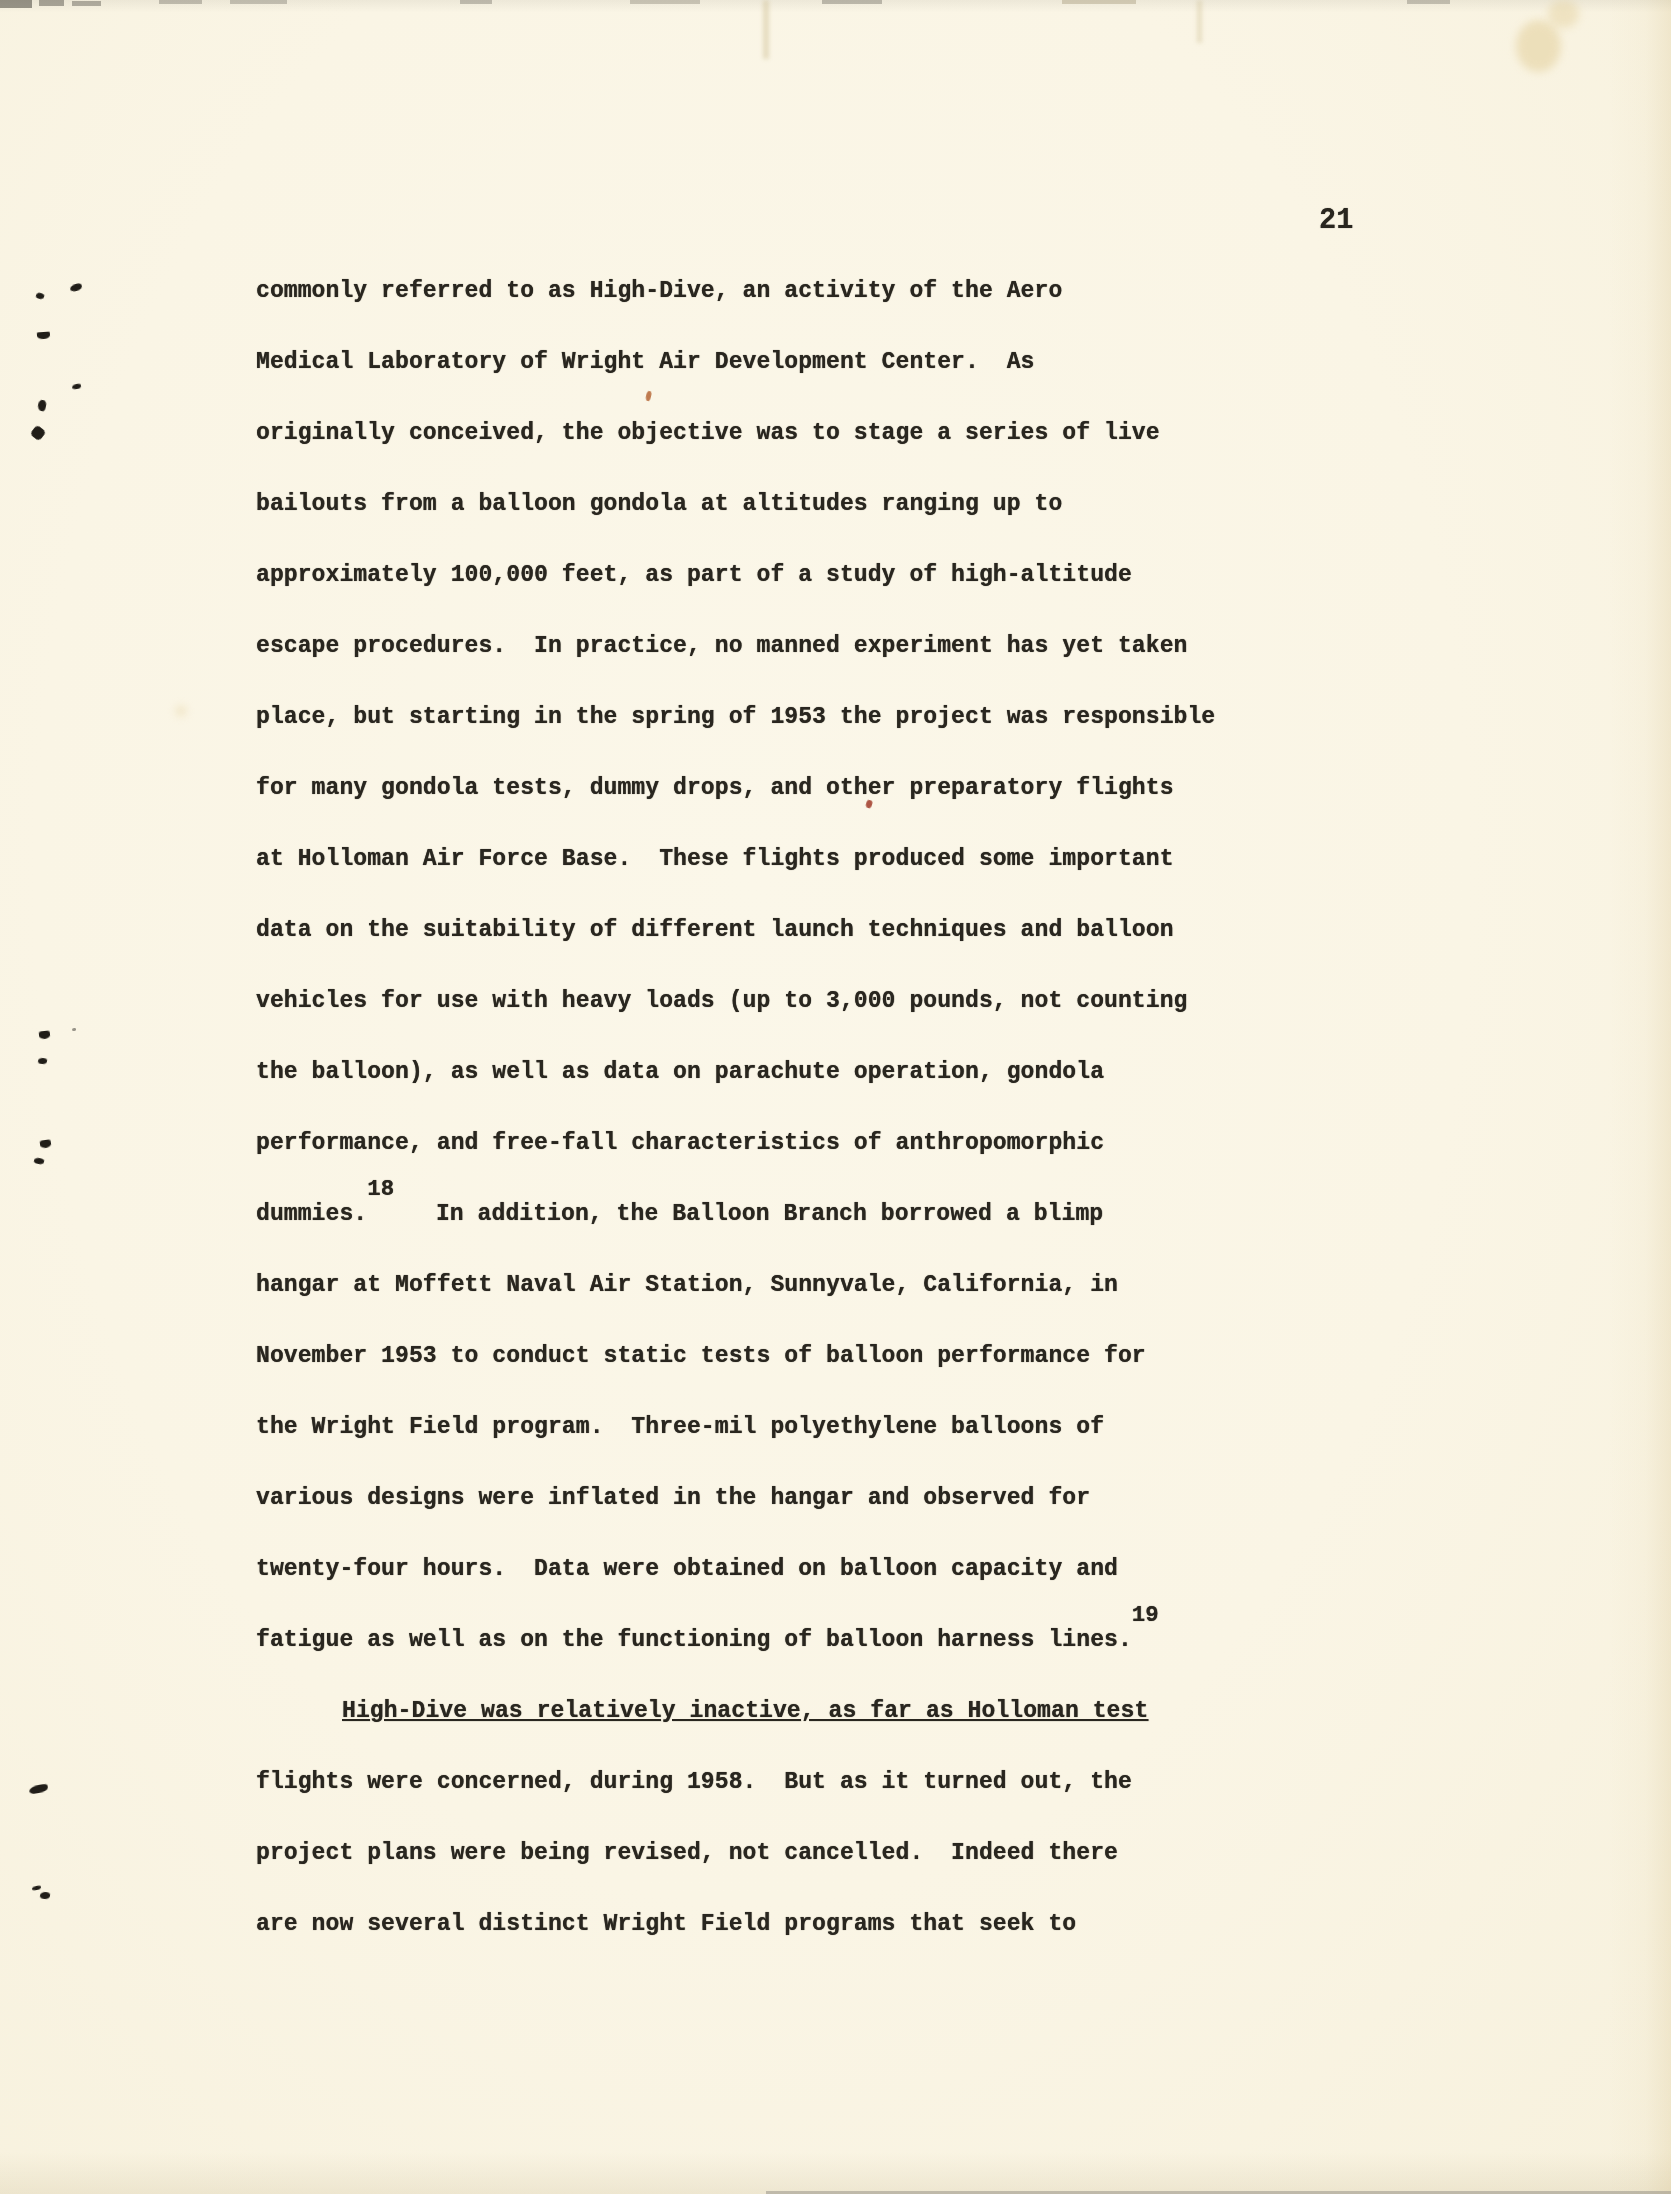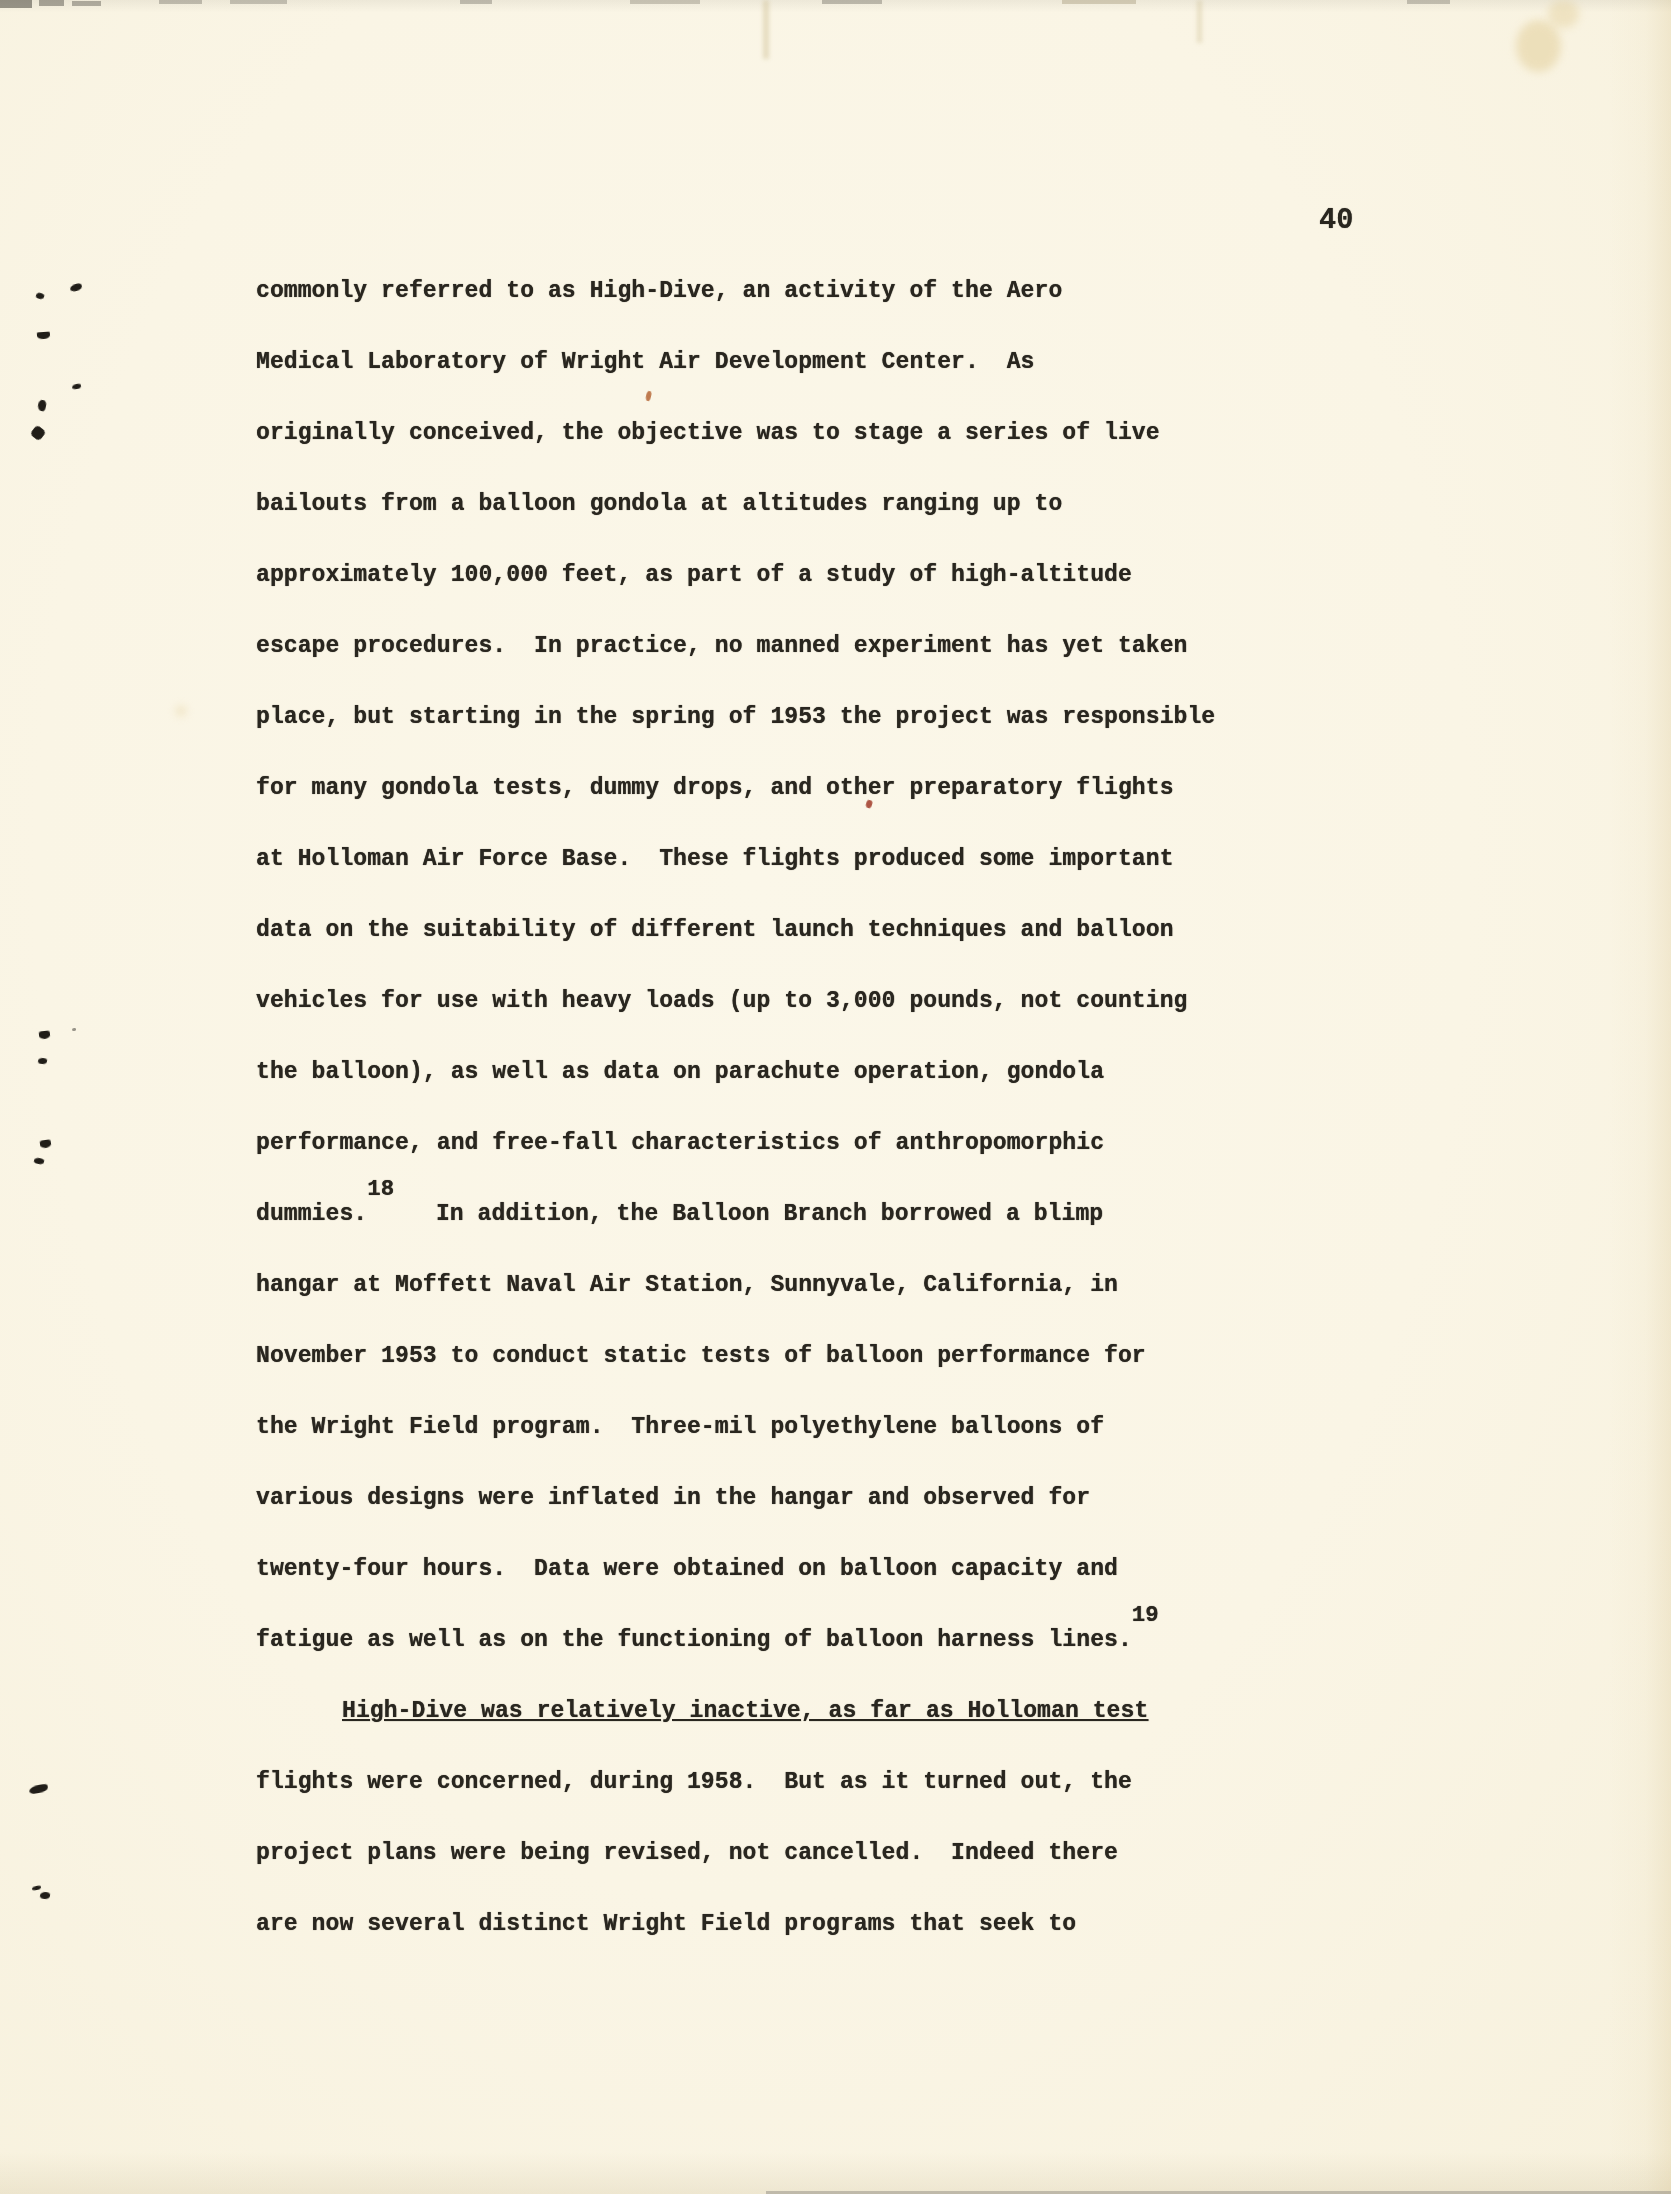--- a/index.html
+++ b/index.html
@@ -114,19 +114,19 @@
   <div class="speck sp-i"></div>
   <div class="speck sp-j"></div>
   <div class="speck sp-k"></div>
   <div class="speck sp-l1"></div>
   <div class="speck sp-l2"></div>
   <div class="speck sp-m"></div>
 
   <div class="fleck-orange"></div>
   <div class="fleck-red"></div>
 
-  <div class="page-number">40</div>
+  <div class="page-number">21</div>
 
   <div class="typed"><div class="tline"><span>commonly referred to as High-Dive, an activity of the Aero</span></div><div class="tline"><span>Medical Laboratory of Wright Air Development Center.  As</span></div><div class="tline"><span>originally conceived, the objective was to stage a series of live</span></div><div class="tline"><span>bailouts from a balloon gondola at altitudes ranging up to</span></div><div class="tline"><span>approximately 100,000 feet, as part of a study of high-altitude</span></div><div class="tline"><span>escape procedures.  In practice, no manned experiment has yet taken</span></div><div class="tline"><span>place, but starting in the spring of 1953 the project was responsible</span></div><div class="tline"><span>for many gondola tests, dummy drops, and other preparatory flights</span></div><div class="tline"><span>at Holloman Air Force Base.  These flights produced some important</span></div><div class="tline"><span>data on the suitability of different launch techniques and balloon</span></div><div class="tline"><span>vehicles for use with heavy loads (up to 3,000 pounds, not counting</span></div><div class="tline"><span>the balloon), as well as data on parachute operation, gondola</span></div><div class="tline"><span>performance, and free-fall characteristics of anthropomorphic</span></div><div class="tline"><span>dummies.</span><span class="sup">18</span><span>   In addition, the Balloon Branch borrowed a blimp</span></div><div class="tline"><span>hangar at Moffett Naval Air Station, Sunnyvale, California, in</span></div><div class="tline"><span>November 1953 to conduct static tests of balloon performance for</span></div><div class="tline"><span>the Wright Field program.  Three-mil polyethylene balloons of</span></div><div class="tline"><span>various designs were inflated in the hangar and observed for</span></div><div class="tline"><span>twenty-four hours.  Data were obtained on balloon capacity and</span></div><div class="tline"><span>fatigue as well as on the functioning of balloon harness lines.</span><span class="sup">19</span></div><div class="tline indent"><span>High-Dive was relatively inactive, as far as Holloman test</span></div><div class="tline"><span>flights were concerned, during 1958.  But as it turned out, the</span></div><div class="tline"><span>project plans were being revised, not cancelled.  Indeed there</span></div><div class="tline"><span>are now several distinct Wright Field programs that seek to</span></div></div>
 
   <div class="bottom-line"></div>
 </div>
 
 
 </body></html>

